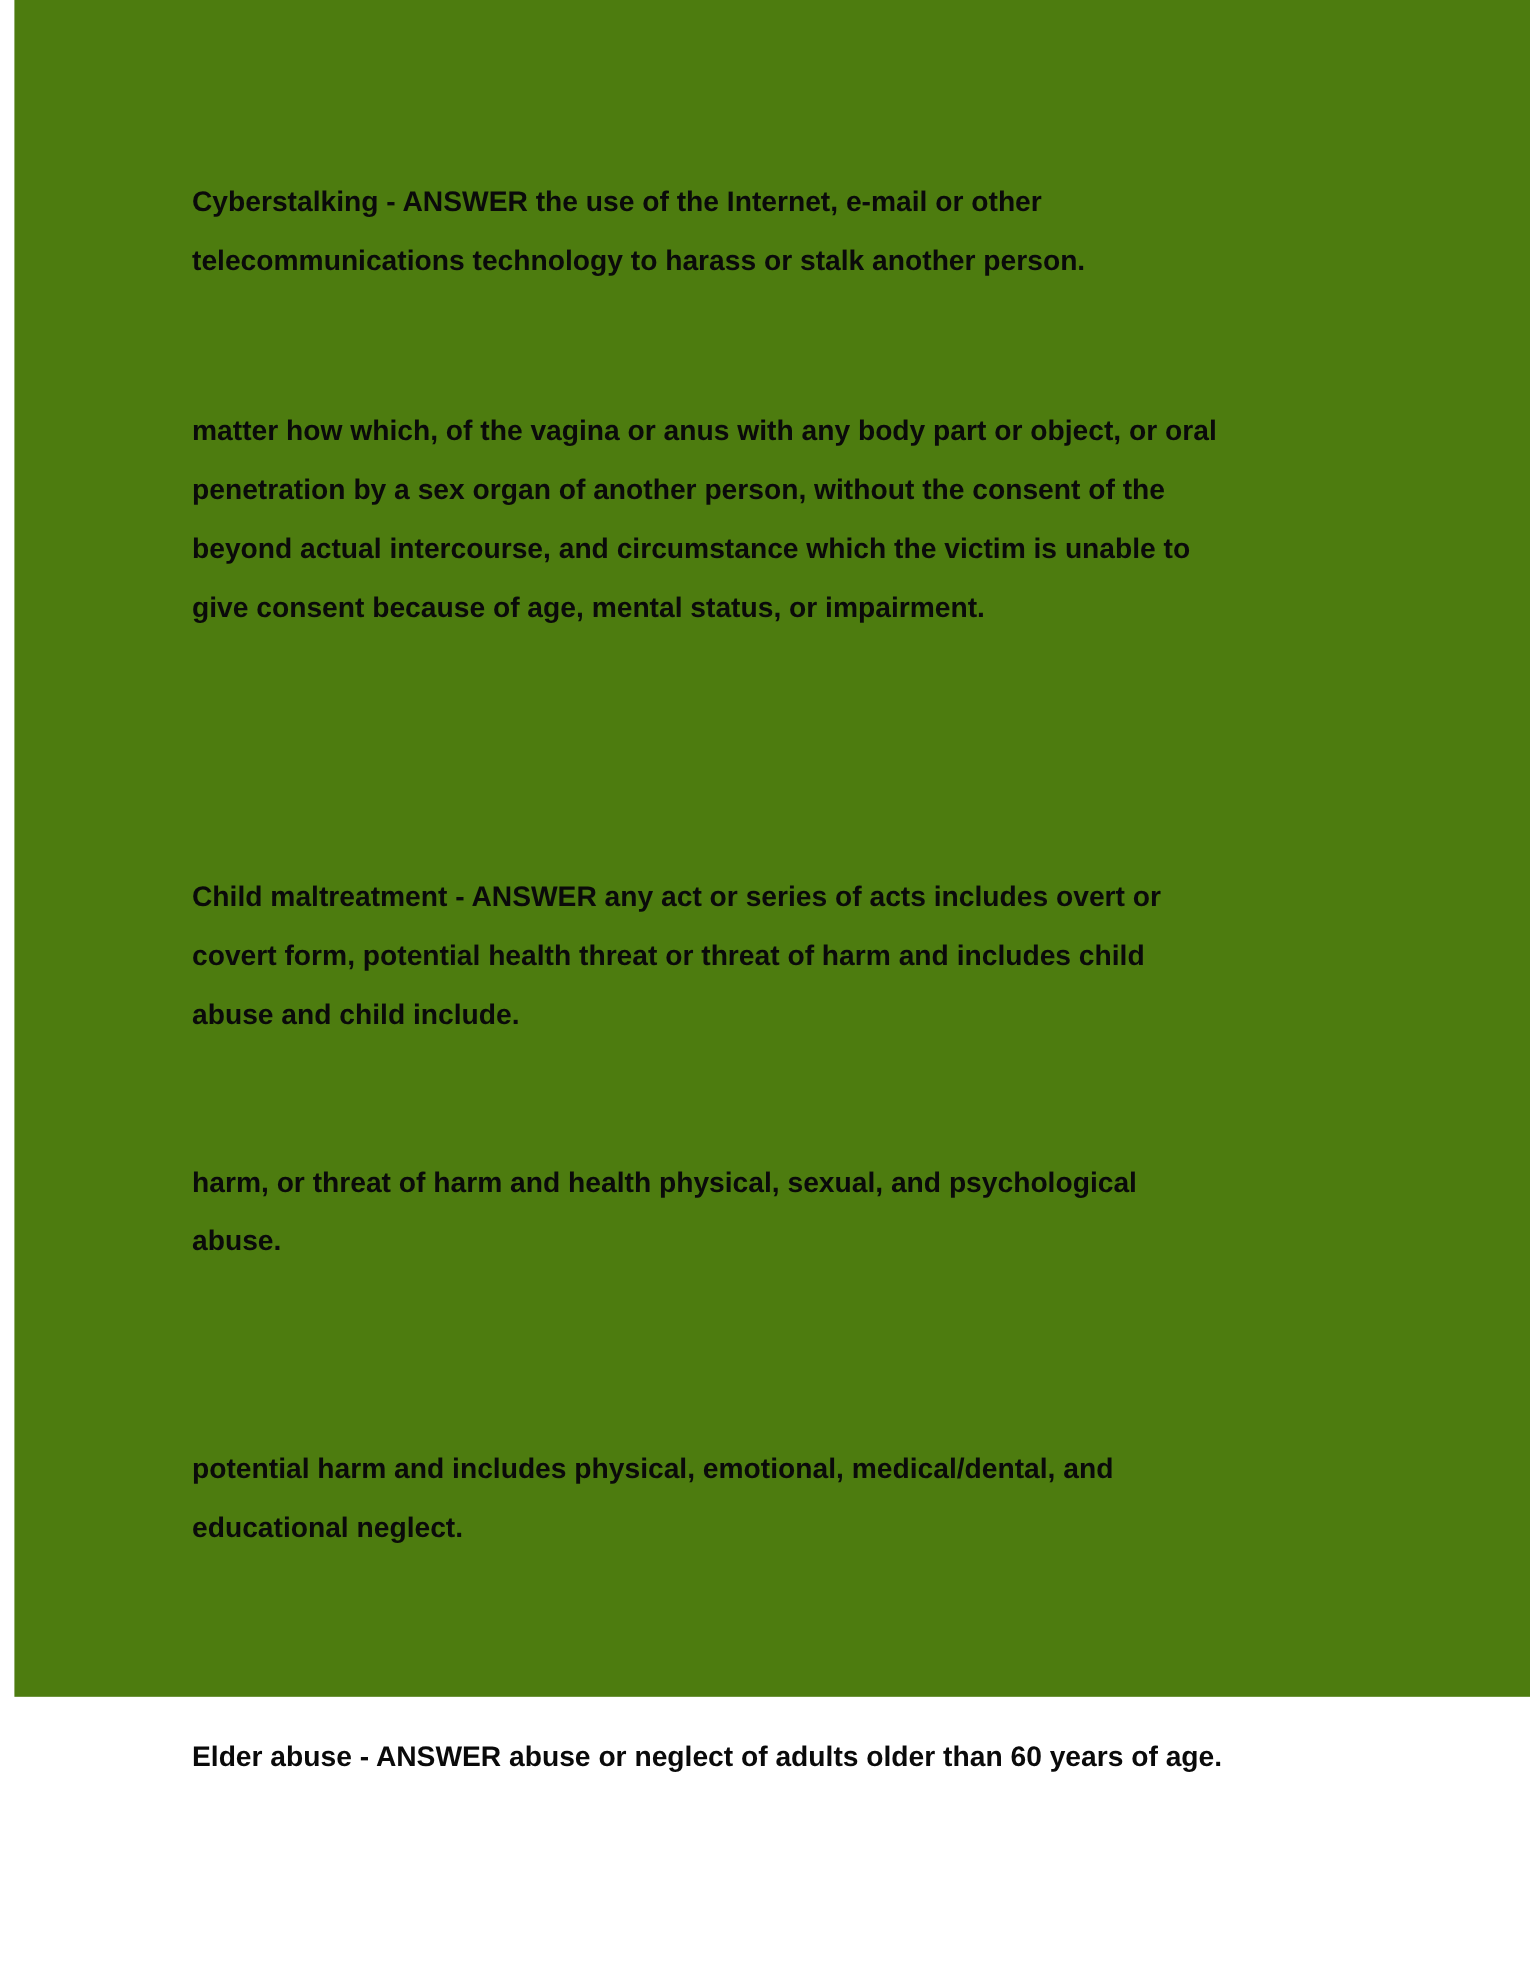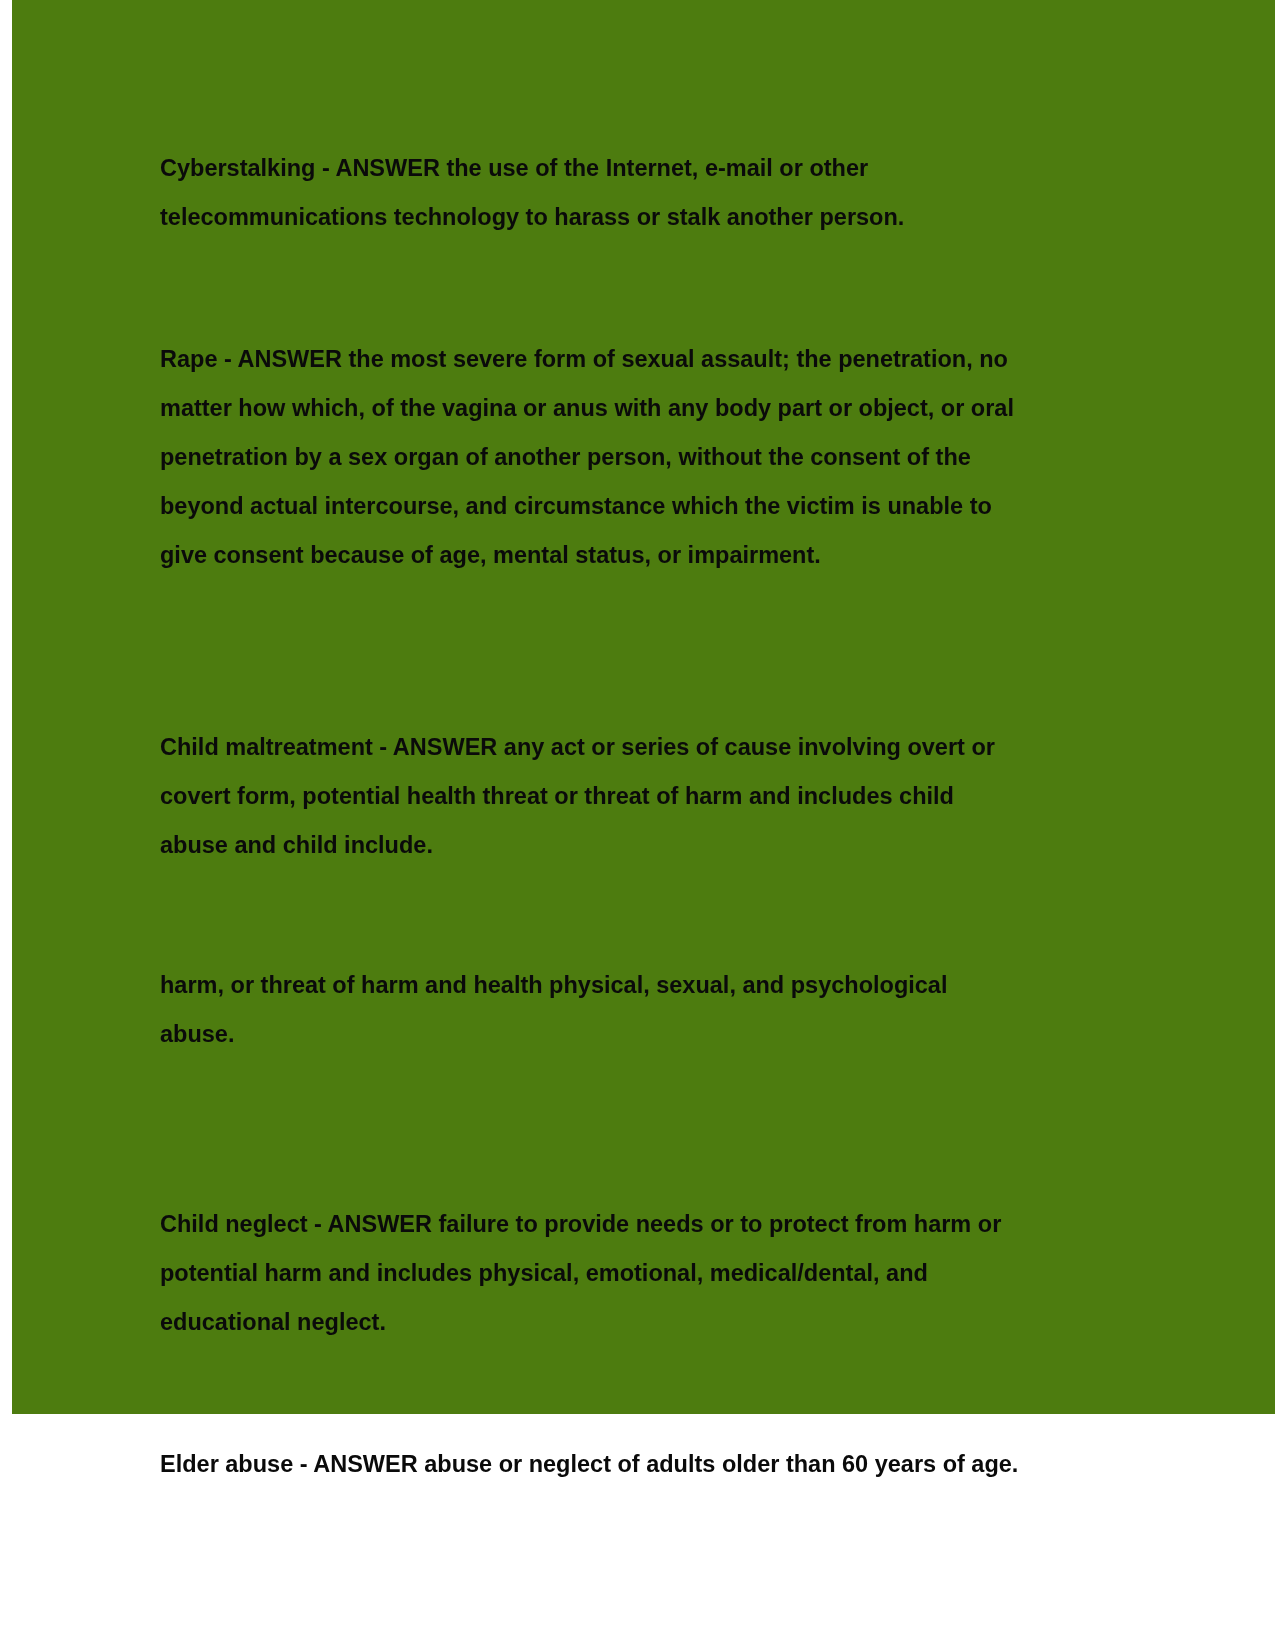--- a/index.html
+++ b/index.html
@@ -41,40 +41,38 @@
 <body>
 
 <div class="page">
 
   <div class="entry" style="top:144px;">
     <span class="line">Cyberstalking - ANSWER the use of the Internet, e-mail or other</span>
     <span class="line">telecommunications technology to harass or stalk another person.</span>
   </div>
 
   <div class="entry" style="top:335px;">
-    <span class="line">Rape - ANSWER the most severe form of sexual assault; the penetration, no</span>
     <span class="line">matter how which, of the vagina or anus with any body part or object, or oral</span>
     <span class="line">penetration by a sex organ of another person, without the consent of the</span>
     <span class="line">beyond actual intercourse, and circumstance which the victim is unable to</span>
     <span class="line">give consent because of age, mental status, or impairment.</span>
   </div>
 
   <div class="entry" style="top:723px;">
-    <span class="line">Child maltreatment - ANSWER any act or series of cause involving overt or</span>
+    <span class="line">Child maltreatment - ANSWER any act or series of acts includes overt or</span>
     <span class="line">covert form, potential health threat or threat of harm and includes child</span>
     <span class="line">abuse and child include.</span>
   </div>
 
   <div class="entry" style="top:961px;">
     <span class="line">harm, or threat of harm and health physical, sexual, and psychological</span>
     <span class="line">abuse.</span>
   </div>
 
   <div class="entry" style="top:1200px;">
-    <span class="line">Child neglect - ANSWER failure to provide needs or to protect from harm or</span>
     <span class="line">potential harm and includes physical, emotional, medical/dental, and</span>
     <span class="line">educational neglect.</span>
   </div>
 
   <div class="entry" style="top:1440px;">
     <span class="line">Elder abuse - ANSWER abuse or neglect of adults older than 60 years of age.</span>
   </div>
 
 </div>
 

